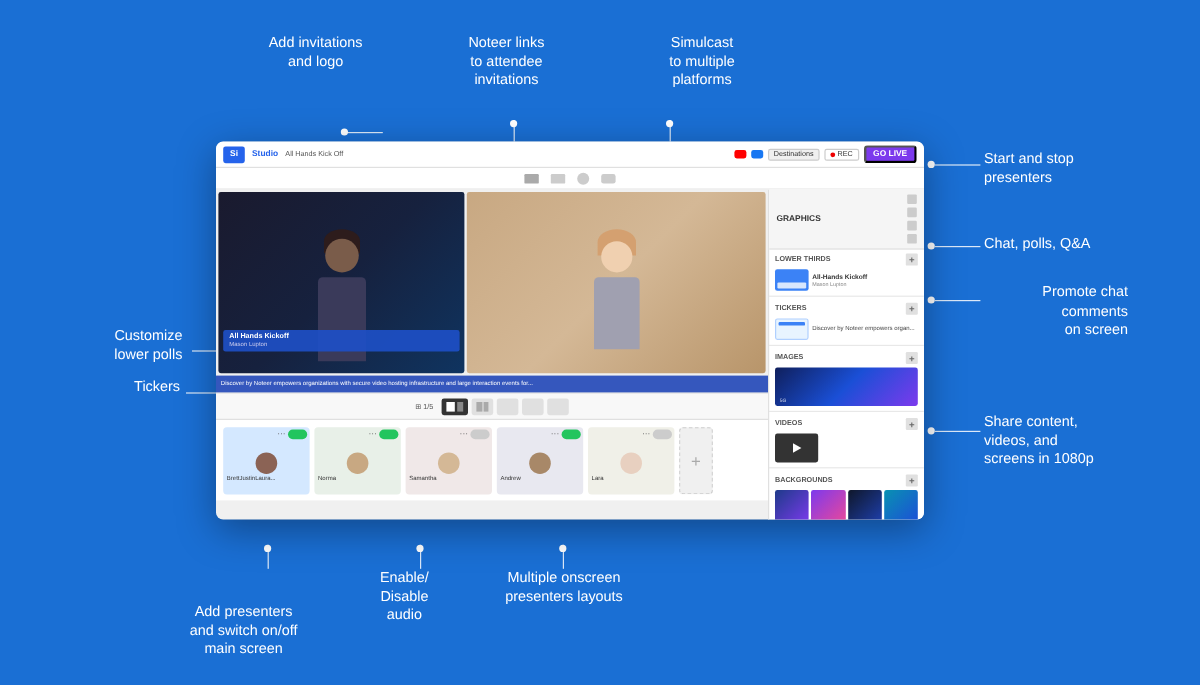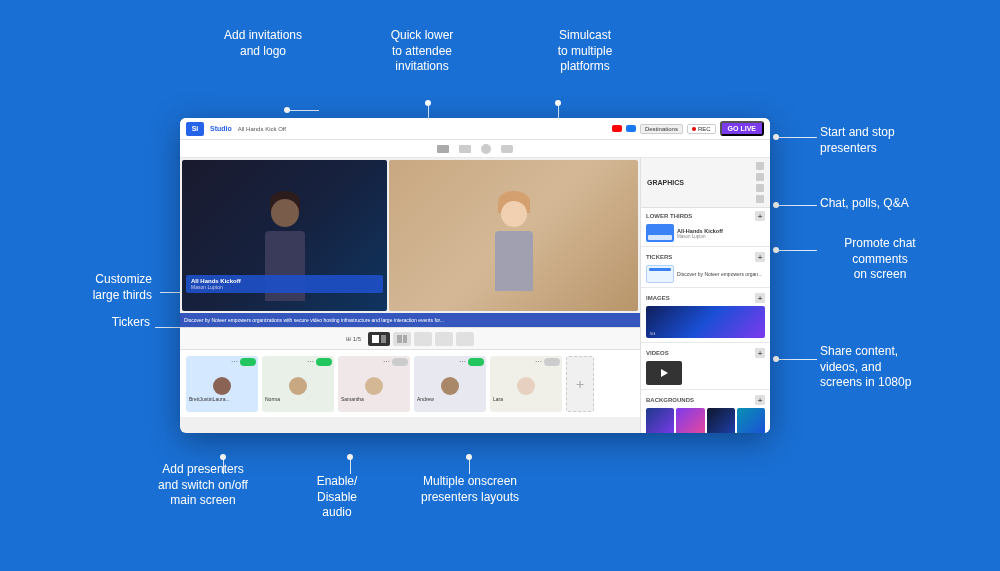--- a/index.html
+++ b/index.html
@@ -485,62 +485,62 @@
 <body>
 
 <div style="position:absolute;inset:0;background:#1a6fd4;"></div>
 
 <div class="label" style="top:28px;left:218px;width:90px;">
   <span style="white-space:pre-line;">Add invitations
 and logo</span>
 </div>
 
 <div class="label" style="top:28px;left:377px;width:90px;">
-  <span style="white-space:pre-line;">Quick lower
+  <span style="white-space:pre-line;">Noteer links
 to attendee
 invitations</span>
 </div>
 
 <div class="label" style="top:28px;left:540px;width:90px;">
   <span style="white-space:pre-line;">Simulcast
 to multiple
 platforms</span>
 </div>
 
 <div class="label" style="top:125px;left:820px;width:120px;text-align:left;">
   <span style="white-space:pre-line;">Start and stop
 presenters</span>
 </div>
 
 <div class="label" style="top:196px;left:820px;width:120px;text-align:left;">
   <span style="white-space:pre-line;">Chat, polls, Q&amp;A</span>
 </div>
 
-<div class="label" style="top:236px;left:820px;width:120px;text-align:center;">
+<div class="label" style="top:236px;left:820px;width:120px;text-align:right;">
   <span style="white-space:pre-line;">Promote chat
 comments
 on screen</span>
 </div>
 
 <div class="label" style="top:344px;left:820px;width:130px;text-align:left;">
   <span style="white-space:pre-line;">Share content,
 videos, and
 screens in 1080p</span>
 </div>
 
 <div class="label" style="top:272px;left:52px;width:100px;text-align:right;">
   <span style="white-space:pre-line;">Customize
-large thirds</span>
+lower polls</span>
 </div>
 
 <div class="label" style="top:315px;left:70px;width:80px;text-align:right;">
   <span style="white-space:pre-line;">Tickers</span>
 </div>
 
-<div class="label" style="top:462px;left:148px;width:110px;">
+<div class="label" style="top:502px;left:148px;width:110px;">
   <span style="white-space:pre-line;">Add presenters
 and switch on/off
 main screen</span>
 </div>
 
 <div class="label" style="top:474px;left:297px;width:80px;">
   <span style="white-space:pre-line;">Enable/
 Disable
 audio</span>
 </div>

